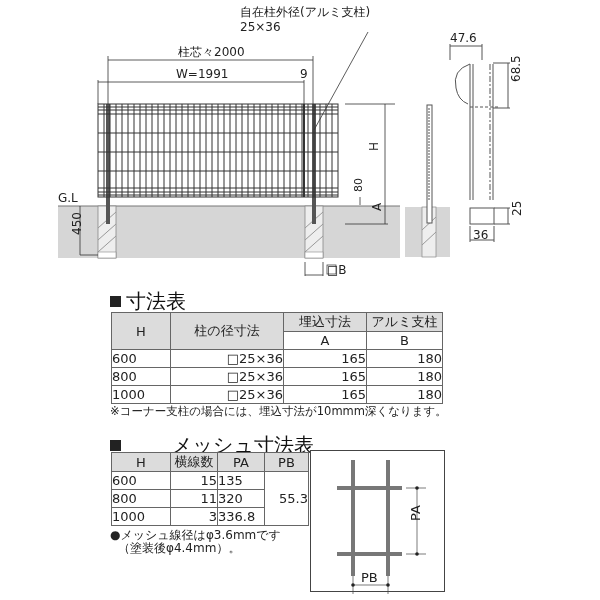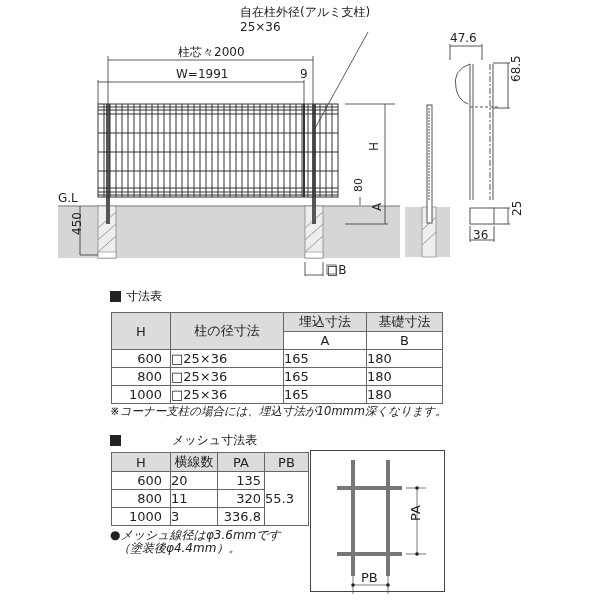--- a/index.html
+++ b/index.html
@@ -1,26 +1,26 @@
 <!DOCTYPE html>
 <html><head>
 <meta charset="utf-8">
 <style>
   html,body{margin:0;padding:0;background:#fff;}
   body{width:600px;height:600px;position:relative;overflow:hidden;font-family:"DejaVu Sans",sans-serif;color:#222;}
   .abs{position:absolute;}
   svg text{font-family:"DejaVu Sans",sans-serif;fill:#222;}
-  .sec-title{font-size:12px;font-weight:normal;color:#111;display:flex;align-items:center;gap:2px;}
+  .sec-title{font-size:20px;font-weight:normal;color:#111;display:flex;align-items:center;gap:2px;}
   .sec-title .sq{display:inline-block;width:11px;height:11px;background:#222;margin-right:3px;}
   table{border-collapse:collapse;font-size:13px;}
   td,th{border:1px solid #666;padding:0;height:17px;font-weight:normal;}
   th{background:#dcdcdc;}
-  .t1 td.h{text-align:right;padding-right:8px;}
-  .t1 td.c{text-align:left;}
-  .note{font-size:12px;color:#222;font-style:italic;}
+  .t1 td.h{padding-right:8px;}
+  .t1 td.c{text-align:right;}
+  .note{font-size:12px;color:#222;}
 </style>
 </head>
 <body>
 
 <svg class="abs" style="left:0;top:0" width="410" height="285" viewBox="0 0 410 285">
 
   <rect x="58" y="206" width="342" height="52" fill="#d6d6d6"></rect>
   <line x1="58" y1="206" x2="400" y2="206" stroke="#777" stroke-width="1"></line>
 
   <g>
@@ -126,21 +126,21 @@
 <div class="abs sec-title" style="left:110px;top:288px;">
   <span class="sq"></span>
   <span>寸法表</span>
 </div>
 <table class="abs t1" style="left:111px;top:312px;width:332px;">
   <tbody>
       <tr>
     <th rowspan="2" style="width:58px">H</th>
     <th rowspan="2" style="width:112px">柱の径寸法</th>
     <th style="width:82px">埋込寸法</th>
-    <th>基礎寸法</th>
+    <th>アルミ支柱</th>
   </tr>
   <tr>
     <th style="background:#fff">A</th>
     <th style="background:#fff">B</th>
   </tr>
   <tr>
     <td class="h">600</td>
     <td class="c">□25×36</td>
     <td class="c">165</td>
     <td class="c">180</td>
@@ -168,21 +168,21 @@
 <table class="abs t1" style="left:111px;top:452px;width:198px;">
   <tbody>
       <tr>
     <th style="width:58px">H</th>
     <th style="width:46px">横線数</th>
     <th style="width:46px">PA</th>
     <th>PB</th>
   </tr>
   <tr>
     <td class="h">600</td>
-    <td class="c">20</td>
+    <td class="c">15</td>
     <td class="h" style="padding-right:3px">135</td>
     <td class="c" rowspan="3">55.3</td>
   </tr>
   <tr>
     <td class="h">800</td>
     <td class="c">11</td>
     <td class="h" style="padding-right:3px">320</td>
   </tr>
   <tr>
     <td class="h">1000</td>

